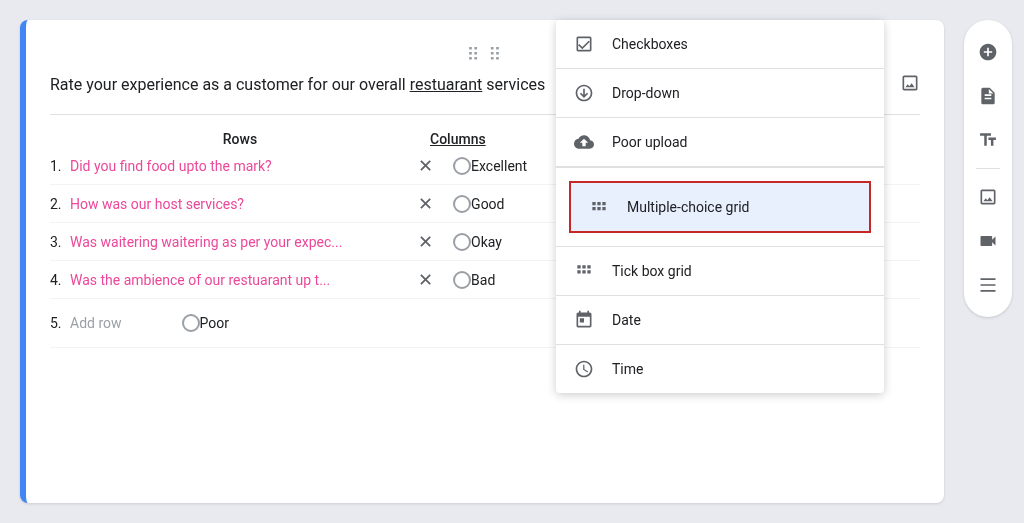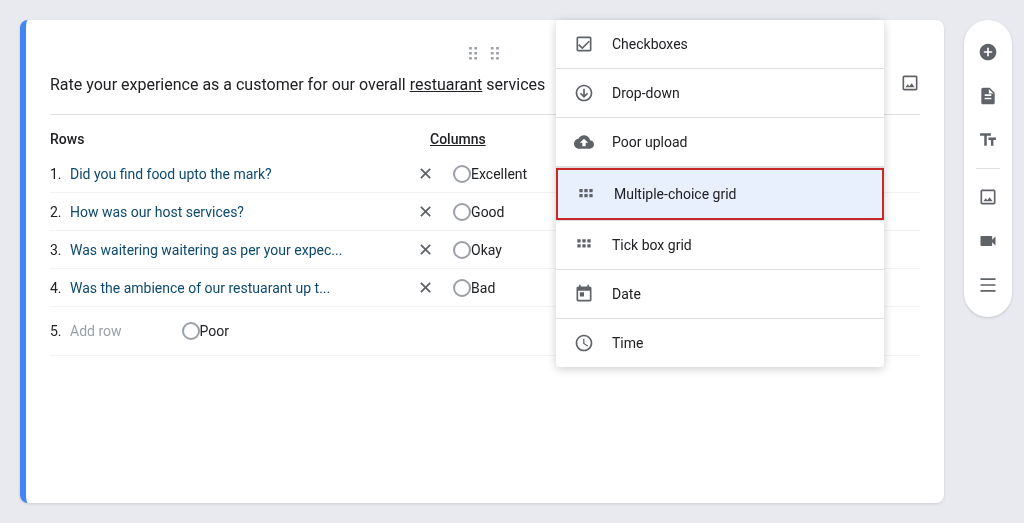--- a/index.html
+++ b/index.html
@@ -69,21 +69,21 @@
     }
 
     .divider {
       border: none;
       border-top: 1px solid #e0e0e0;
       margin: 8px 0 16px 0;
     }
 
     .grid-headers {
       display: flex;
-      margin-bottom: 8px;
+      text-align: center;
     }
 
     .col-rows-label {
       font-size: 14px;
       font-weight: 500;
       color: #202124;
       width: 380px;
     }
 
     .col-columns-label {
@@ -101,21 +101,21 @@
     }
 
     .row-number {
       font-size: 14px;
       color: #202124;
       width: 20px;
     }
 
     .row-text {
       font-size: 14px;
-      color: #0c4a6e;
+      color: #ec4899;
       flex: 1;
       max-width: 340px;
       white-space: nowrap;
       overflow: hidden;
       text-overflow: ellipsis;
     }
 
     .row-delete {
       color: #5f6368;
       font-size: 18px;
@@ -171,21 +171,21 @@
       gap: 16px;
       transition: background 0.15s;
     }
 
     .menu-item.highlighted {
       background: #e8f0fe;
     }
 
     .menu-item.highlighted {
       border: 2px solid #d32f2f;
-      margin: 0;
+      margin: 13px;
     }
 
     .menu-icon {
       width: 24px;
       height: 24px;
       display: flex;
       align-items: center;
       justify-content: center;
       color: #5f6368;
       flex-shrink: 0;

